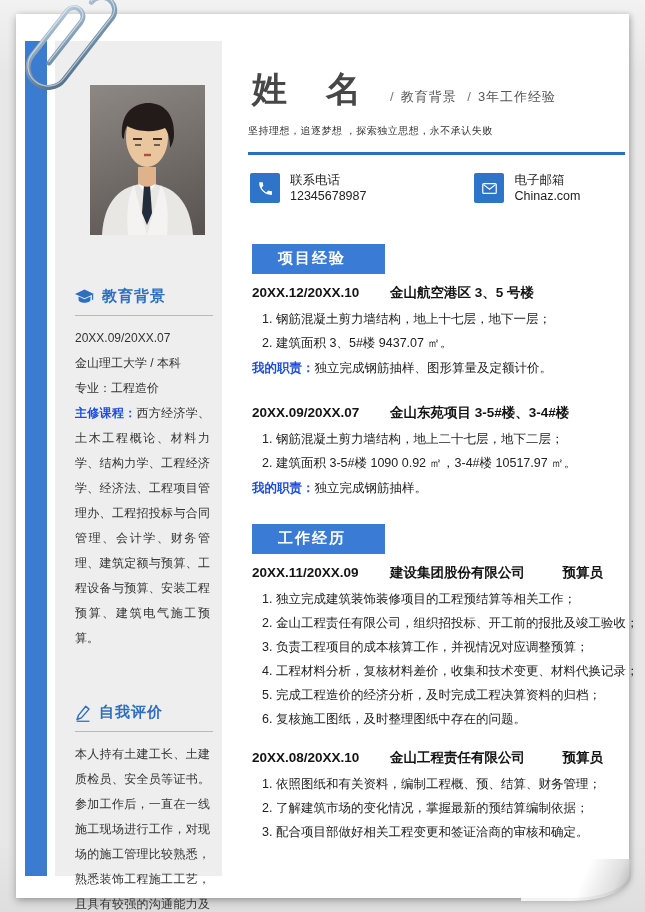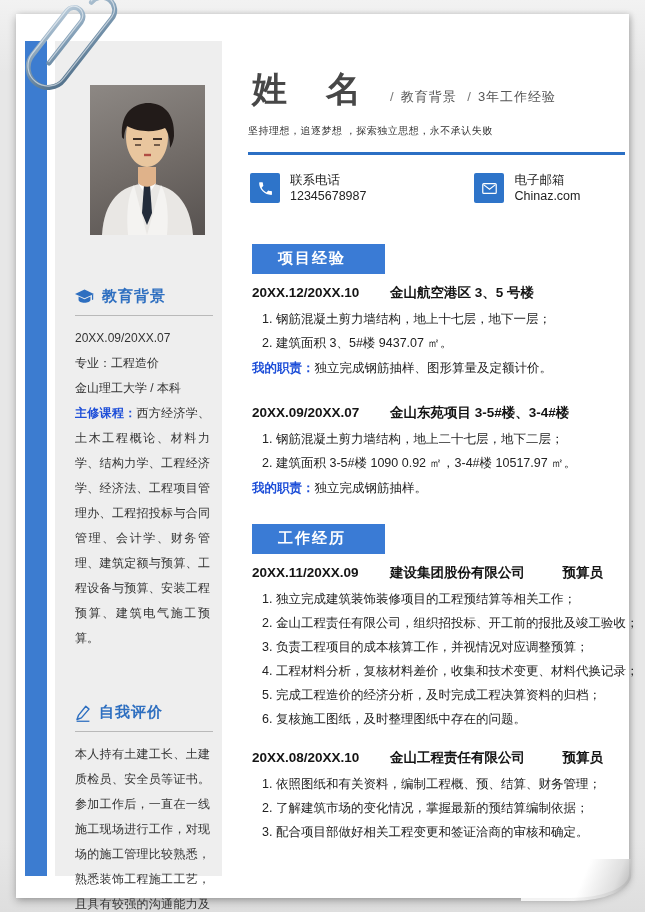--- a/index.html
+++ b/index.html
@@ -117,22 +117,22 @@
         <div class="side-head">
           <svg width="19" height="17" viewBox="0 0 24 20">
             <path d="M12 0 L24 5.5 L12 11 L0 5.5 Z" fill="#2e6fc0"></path>
             <path d="M4.5 8.6 v4.6 c0 2 3.4 3.4 7.5 3.4 s7.5 -1.4 7.5 -3.4 V8.6 L12 12.1 Z" fill="#2e6fc0"></path>
             <rect x="21.4" y="6" width="1.6" height="7" rx="0.8" fill="#2e6fc0"></rect>
           </svg>
           <span class="txt">教育背景</span>
         </div>
         <hr class="side-rule">
         <div class="side-line">20XX.09/20XX.07</div>
+        <div class="side-line">金山理工大学 / 本科</div>
         <div class="side-line">专业：工程造价</div>
-        <div class="side-line">金山理工大学 / 本科</div>
         <div class="side-par"><span class="blb">主修课程：</span><span>西方经济学、土木工程概论、材料力学、结构力学、工程经济学、经济法、工程项目管理办、工程招投标与合同管理、会计学、财务管理、建筑定额与预算、工程设备与预算、安装工程预算、建筑电气施工预算。</span></div>
       </div>
 
       <div class="side-sec">
         <div class="side-head">
           <svg width="16" height="17" viewBox="0 0 20 21">
             <path d="M13.5 1.5 l4 3.5 L8 16 l-5.5 2 L4.5 12.5 Z" fill="none" stroke="#2e6fc0" stroke-width="1.8" stroke-linejoin="round"></path>
             <path d="M2 20.2 h16" stroke="#2e6fc0" stroke-width="1.6"></path>
           </svg>
           <span class="txt">自我评价</span>

